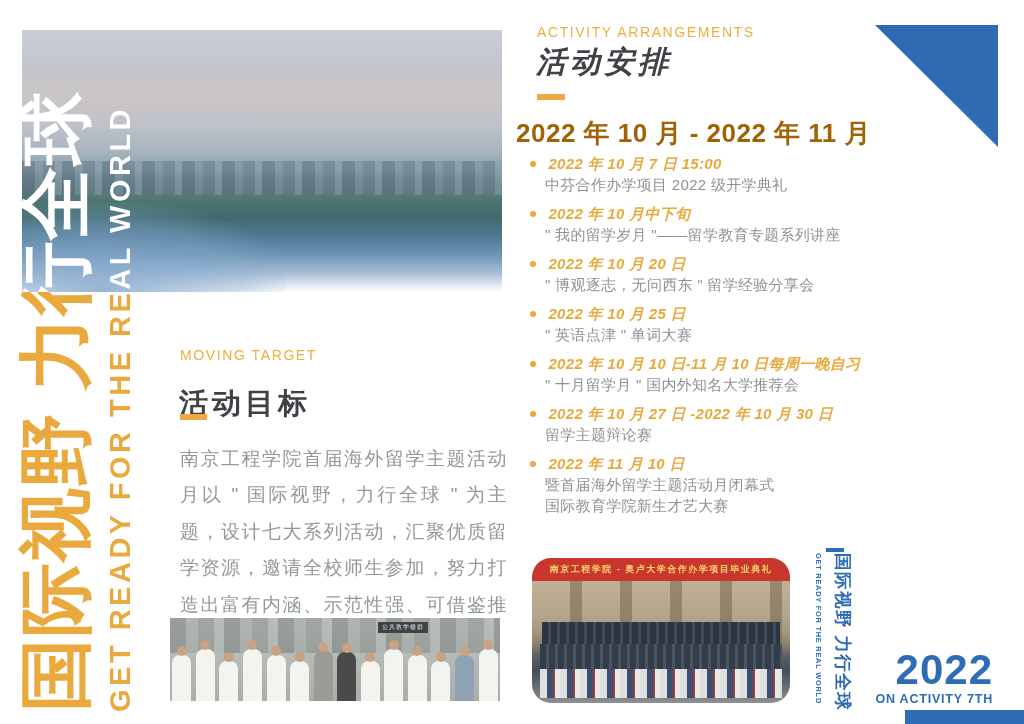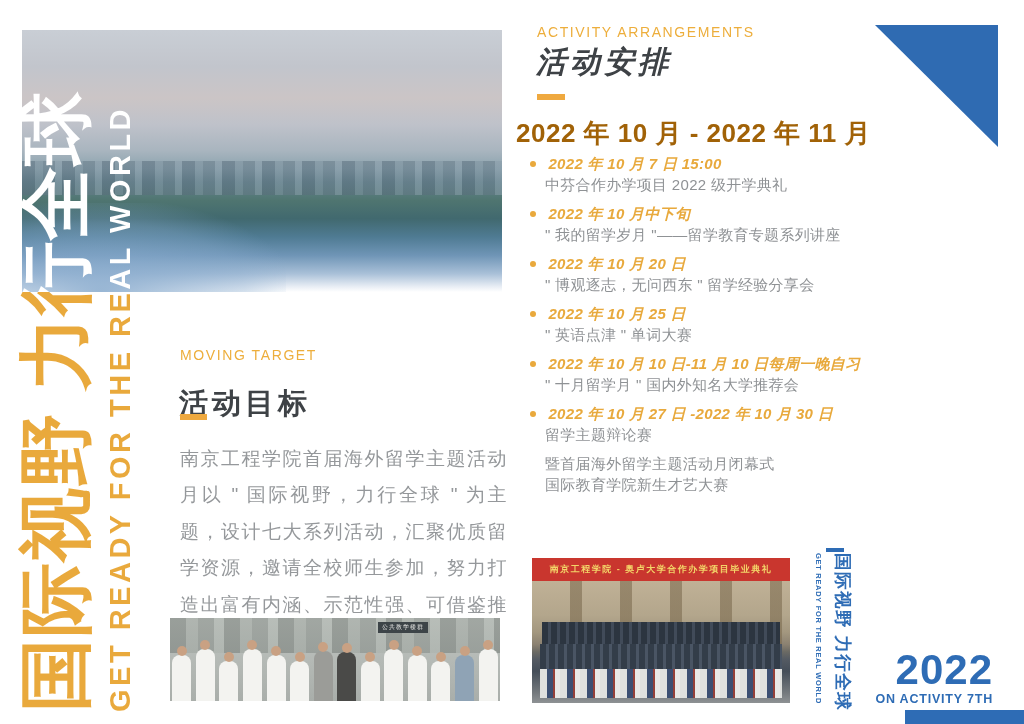--- a/index.html
+++ b/index.html
@@ -71,21 +71,21 @@
   .events{position:absolute;left:530px;top:153px;width:360px;}
   .event{margin-bottom:8px;}
   .event-date-row{line-height:21px;}
   .bullet{display:inline-block;width:6px;height:6px;border-radius:50%;background:#E9A93C;
     margin-right:8px;vertical-align:2px;}
   .event-date{font-size:15px;font-weight:700;color:#E8A93C;letter-spacing:.3px;font-style:italic;}
   .event-lines{margin-left:15px;}
   .event-lines div{font-size:15px;line-height:21px;color:#8F9295;letter-spacing:.3px;}
 
   
-  .photo-grad{position:absolute;left:532px;top:558px;width:258px;height:145px;overflow:hidden;}
+  .photo-grad{position:absolute;left:532px;top:558px;width:258px;height:145px;overflow:hidden;border-radius:19px;}
   .grad-banner{position:absolute;left:0;top:0;width:100%;height:23px;background:#C9362E;
     color:#F3D468;font-size:9px;font-weight:700;letter-spacing:1.5px;line-height:23px;
     text-align:center;white-space:nowrap;}
   .grad-body{position:absolute;left:0;top:23px;width:100%;height:122px;
     background:linear-gradient(180deg,#c0b196 0%,#b3a68c 28%,#a3977f 42%,#8b8171 52%,#6b6a64 58%,#555b63 64%,#454e59 74%,#757a7e 92%,#8e9294 100%);}
   .grad-body::before{content:'';position:absolute;left:0;top:0;width:100%;height:52%;opacity:.55;
     background:repeating-linear-gradient(90deg,transparent 0 38px,#77664a 38px 50px);}
   .row-back{position:absolute;left:4%;top:34%;width:92%;height:22%;
     background:repeating-linear-gradient(90deg,#2c3540 0 6px,#414b59 6px 9px);}
   .row-mid{position:absolute;left:3%;top:52%;width:94%;height:20%;
@@ -202,20 +202,24 @@
       <div class="event-date-row">
         <span class="bullet"></span>
         <span class="event-date">2022 年 10 月 27 日 -2022 年 10 月 30 日</span>
       </div>
       <div class="event-lines">
           <div>留学主题辩论赛</div>
         </div>
     </div>
 
     <div class="event">
+      <div class="event-date-row">
+        <span class="bullet"></span>
+        <span class="event-date">2022 年 11 月 10 日</span>
+      </div>
       <div class="event-lines">
           <div>暨首届海外留学主题活动月闭幕式</div>
           <div>国际教育学院新生才艺大赛</div>
         </div>
     </div>
   </div>
 
   <div class="photo-grad">
     <div class="grad-banner">南京工程学院 - 奥卢大学合作办学项目毕业典礼</div>
     <div class="grad-body">

